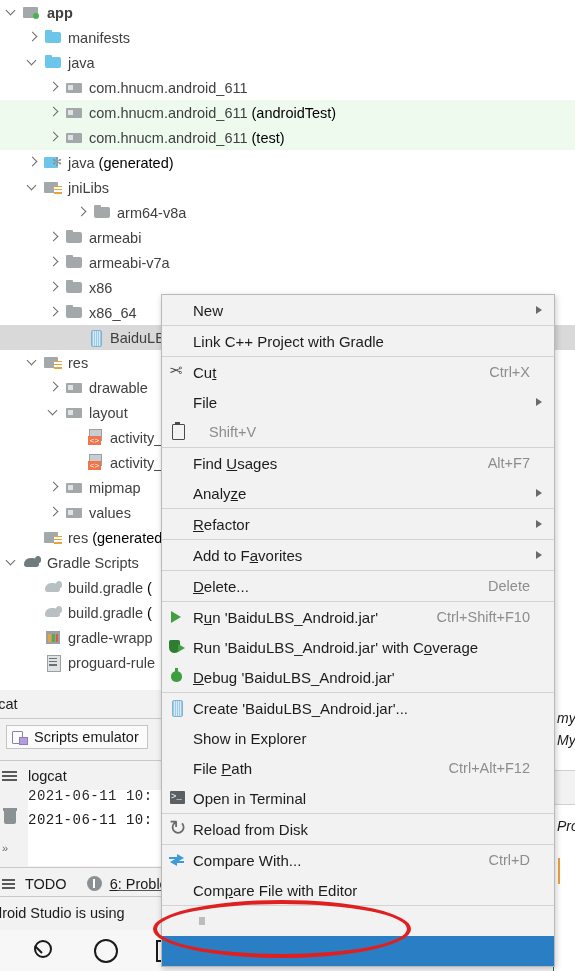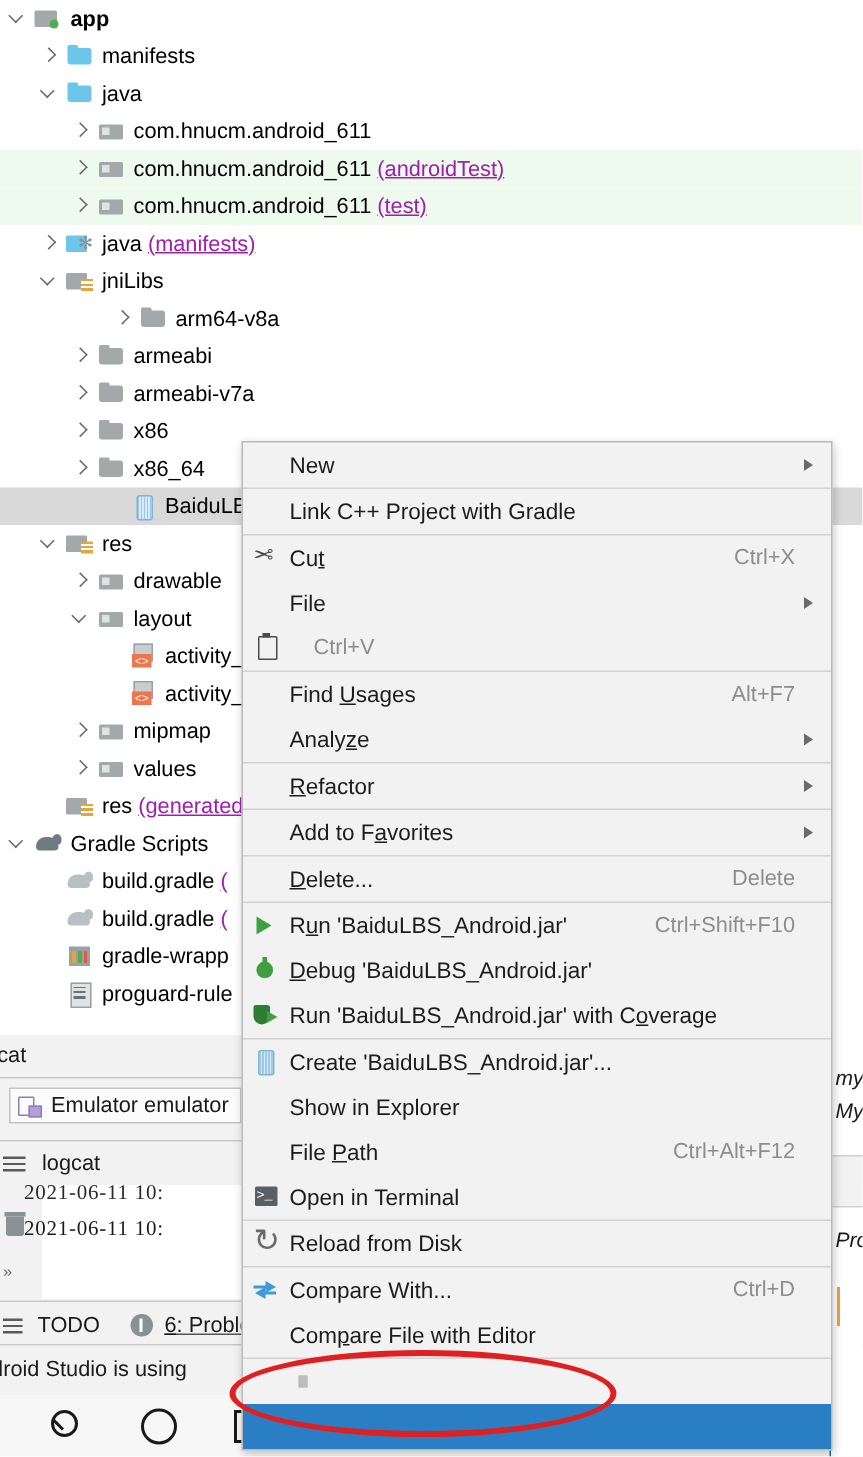--- a/index.html
+++ b/index.html
@@ -63,23 +63,23 @@
     border-bottom: 1.6px solid #6a6a6a;
     transform: rotate(45deg);
   }
 
   .ticon {
     width: 19px; height: 17px;
     flex: 0 0 19px;
     margin-right: 5px;
     position: relative;
   }
-  .tlabel { color: #000000; }
+  .tlabel { color: #404040; }
   .tlabel.bold { font-weight: bold; }
-  .tdim { color: #a21caf; margin-left: 4px; text-decoration: underline; }
+  .tdim { color: #000000; margin-left: 4px; }
 
   
   .ic-folder-blue::before {
     content:"";
     position:absolute; left:1px; top:3px;
     width:16px; height:11px;
     background:#6cc6ea; border-radius:1px 2px 2px 2px;
   }
   .ic-folder-blue::after {
     content:"";
@@ -330,22 +330,22 @@
     position:absolute; left:0px; top:0px;
     width:14px; height:2.5px;
     background:#8b9296;
   }
   .gutter-chevrons {
     position: absolute; left: 2px; top: 52px;
     color: #6a6a6a; font-size: 11px;
   }
   .log-line {
     position: absolute;
-    left: 16px;
-    font-family: Liberation Serif, serif;
+    left: 28px;
+    font-family: Liberation Mono, monospace;
     font-size: 14px;
     color: #1a1a1a;
     white-space: nowrap;
     letter-spacing: 0.5px;
   }
   .log-line.clipped { color: #2a2a2a; }
 
   .status-row {
     position: absolute;
     left: 0; top: 180px;
@@ -690,21 +690,21 @@
       <span class="twisty right"></span>
       <span class="ticon ic-package" style="margin-left: 4px;"></span>
       <span class="tlabel">com.hnucm.android_611</span>
       <span class="tdim">(test)</span>
     </div>
     <div class="tree-row" style="top: 150px;">
       <span style="flex: 0 0 25px;"></span>
       <span class="twisty right"></span>
       <span class="ticon ic-gen" style="margin-left: 4px;"></span>
       <span class="tlabel">java</span>
-      <span class="tdim">(manifests)</span>
+      <span class="tdim">(generated)</span>
     </div>
     <div class="tree-row" style="top: 175px;">
       <span style="flex: 0 0 25px;"></span>
       <span class="twisty down"></span>
       <span class="ticon ic-resfolder" style="margin-left: 4px;"></span>
       <span class="tlabel">jniLibs</span>
     </div>
     <div class="tree-row" style="top: 200px; margin-left: 28px;">
       <span style="flex: 0 0 46px;"></span>
       <span class="twisty right"></span>
@@ -830,21 +830,21 @@
 
   <div class="logcat-tab">
     <span class="lbl">ogcat</span>
   </div>
 
   <div class="panel-divider" style="top:28px;"></div>
 
   <div class="device-bar">
     <div class="device-chip">
       <span class="ic-device"></span>
-      <span>Emulator emulator</span>
+      <span>Scripts emulator</span>
     </div>
   </div>
 
   <div class="panel-divider" style="top:70px;"></div>
 
   <div class="logcat-sub">
     <span class="ic-lines"></span>
     <span>logcat</span>
   </div>
 
@@ -909,21 +909,21 @@
       <span class="mi-accel">Ctrl+X</span>
       <span class="mi-arrow" style="visibility: hidden;"></span>
     </div>
     <div class="mi">
       <span class="mi-icon "></span>
       <span class="mi-label">File</span>
       <span class="mi-arrow"></span>
     </div>
     <div class="mi">
       <span class="mi-icon ic-paste"></span>
-      <span class="mi-accel">Ctrl+V</span>
+      <span class="mi-accel">Shift+V</span>
       <span class="mi-arrow" style="visibility: hidden;"></span>
     </div>
     <div class="mi-sep"></div>
     <div class="mi">
       <span class="mi-icon "></span>
       <span class="mi-label">Find <u>U</u>sages</span>
       <span class="mi-accel">Alt+F7</span>
       <span class="mi-arrow" style="visibility: hidden;"></span>
     </div>
     <div class="mi">
@@ -951,27 +951,27 @@
       <span class="mi-arrow" style="visibility: hidden;"></span>
     </div>
     <div class="mi-sep"></div>
     <div class="mi">
       <span class="mi-icon ic-run"></span>
       <span class="mi-label">R<u>u</u>n 'BaiduLBS_Android.jar'</span>
       <span class="mi-accel">Ctrl+Shift+F10</span>
       <span class="mi-arrow" style="visibility: hidden;"></span>
     </div>
     <div class="mi">
+      <span class="mi-icon ic-coverage"></span>
+      <span class="mi-label">Run 'BaiduLBS_Android.jar' with C<u>o</u>verage</span>
+      <span class="mi-arrow" style="visibility: hidden;"></span>
+    </div>
+    <div class="mi">
       <span class="mi-icon ic-debug"></span>
       <span class="mi-label"><u>D</u>ebug 'BaiduLBS_Android.jar'</span>
-      <span class="mi-arrow" style="visibility: hidden;"></span>
-    </div>
-    <div class="mi">
-      <span class="mi-icon ic-coverage"></span>
-      <span class="mi-label">Run 'BaiduLBS_Android.jar' with C<u>o</u>verage</span>
       <span class="mi-arrow" style="visibility: hidden;"></span>
     </div>
     <div class="mi-sep"></div>
     <div class="mi">
       <span class="mi-icon ic-jar-mi"></span>
       <span class="mi-label">Create 'BaiduLBS_Android.jar'...</span>
       <span class="mi-arrow" style="visibility: hidden;"></span>
     </div>
     <div class="mi">
       <span class="mi-icon "></span>

